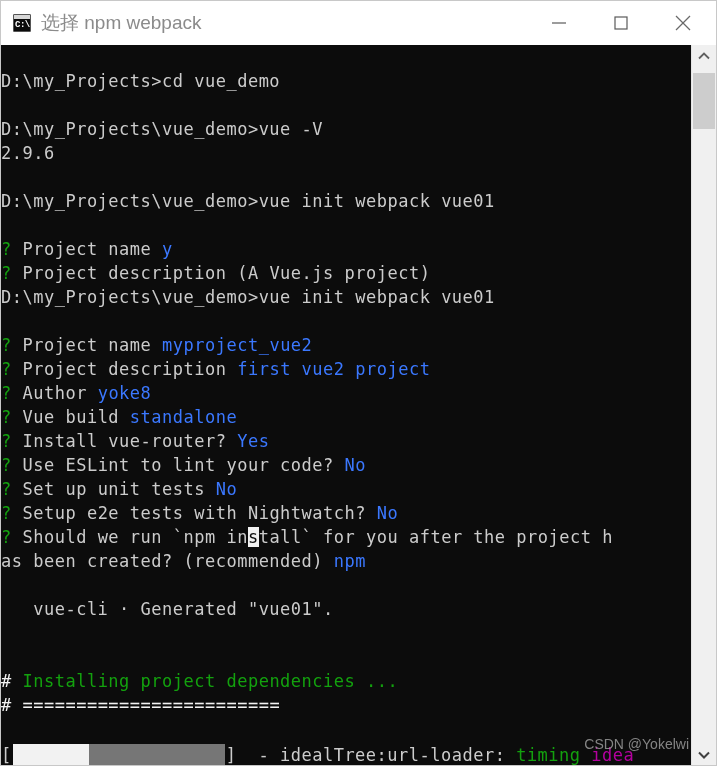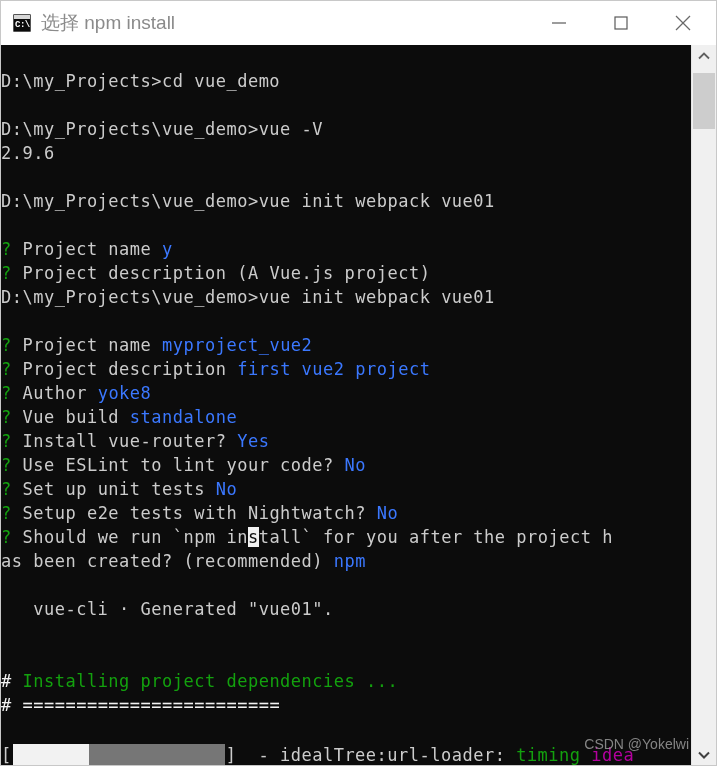--- a/index.html
+++ b/index.html
@@ -216,21 +216,21 @@
 <body>
 
 <div id="window">
 
   <div id="titlebar">
     <div id="title-left">
       <span id="app-icon">
         <span class="bar"></span>
         <span class="glyph">C:\.</span>
       </span>
-      <span id="title-text">选择 npm install</span>
+      <span id="title-text">选择 npm webpack</span>
     </div>
 
     <div class="winbtn" id="btn-min">
       <svg width="20" height="20" viewBox="0 0 20 20">
         <line x1="3" y1="10" x2="17" y2="10" stroke="#5a5a5a" stroke-width="1.2"></line>
       </svg>
     </div>
     <div class="winbtn" id="btn-max">
       <svg width="20" height="20" viewBox="0 0 20 20">
         <rect x="4" y="4" width="12" height="12" fill="none" stroke="#5a5a5a" stroke-width="1.2"></rect>

